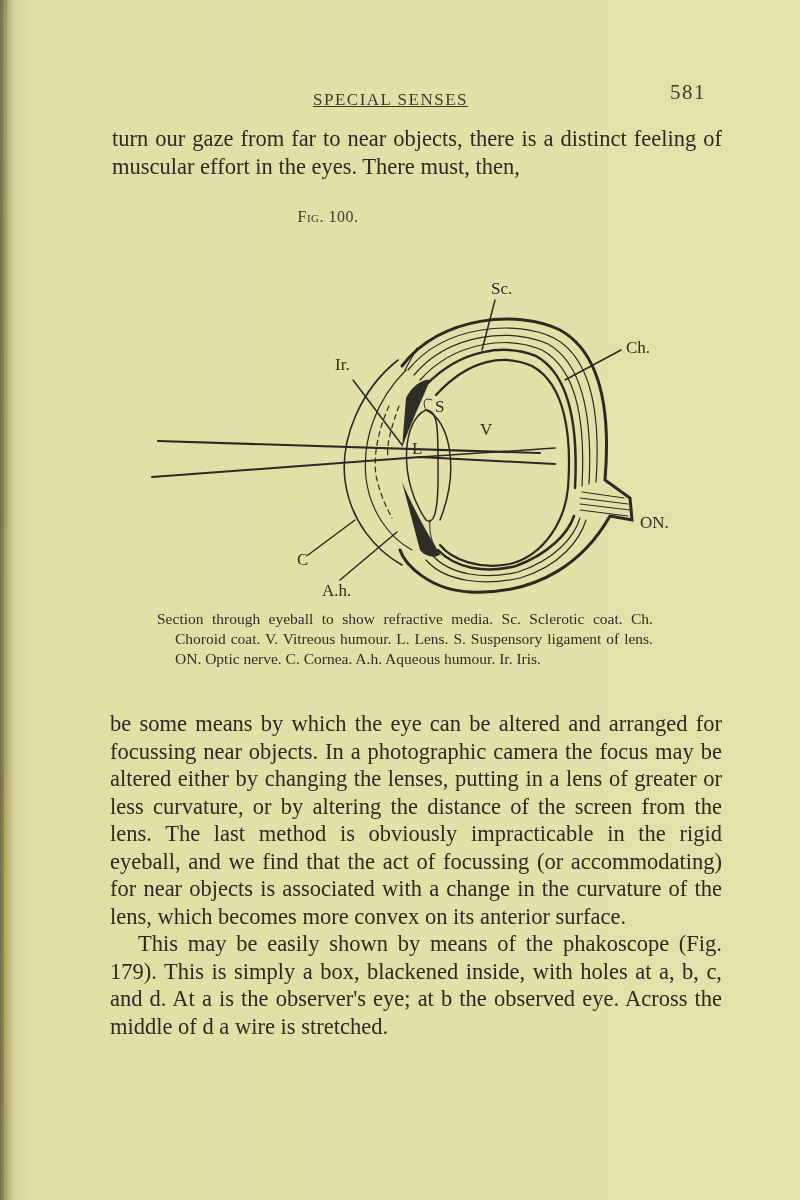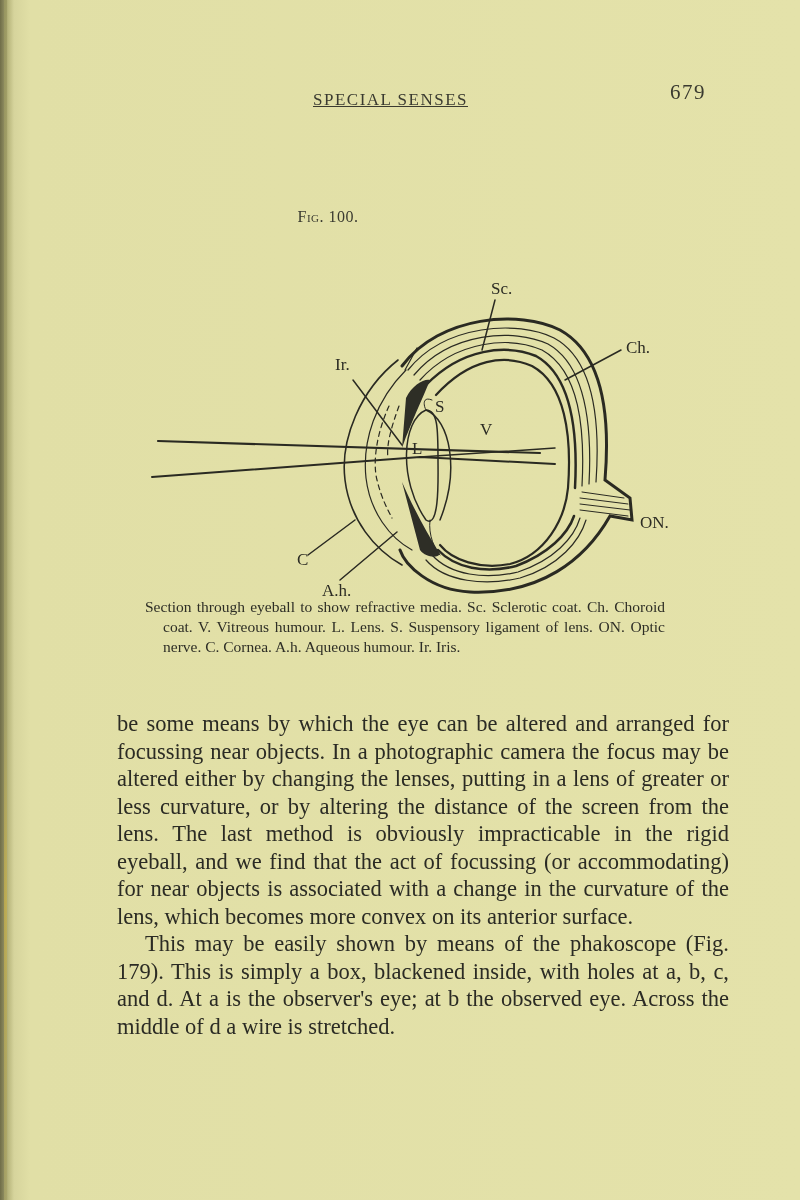--- a/index.html
+++ b/index.html
@@ -24,45 +24,48 @@
     }
     .running-head .title { position: absolute; left: 313px; top: 0; text-decoration: underline; }
     .running-head .page-num { position: absolute; left: 670px; top: -10px; font-size: 21px; }
     .text {
       position: absolute; left: 112px; width: 610px;
       font-size: 22.5px; line-height: 27.5px; text-align: justify; color: #2b2b24;
     }
     .text p { margin: 0; }
     .text .indent { text-indent: 28px; }
     .top-text { top: 125px; }
-    .bottom-text { top: 710px; width: 612px; left: 117px; }
+    .bottom-text { top: 710px; width: 612px; left: 110px; }
     .fig-label {
       position: absolute; top: 208px; left: 0; width: 656px; text-align: center;
       font-size: 16px; letter-spacing: 0.5px; color: #3a3a30;
     }
     .fig-label .sc { font-variant: small-caps; }
     .figure { position: absolute; left: 140px; top: 220px; width: 580px; height: 380px; }
     .caption {
       position: absolute; left: 145px; top: 597px; width: 520px;
       font-size: 15.5px; line-height: 20px; color: #2e2e26; text-align: justify;
     }
-    .caption p { margin: 0; padding-left: 18px; text-indent: -18px; }
+    .caption p { margin: 12px; padding-left: 18px; text-indent: -18px; }
     .svg-label { font-family: "Liberation Serif", "DejaVu Serif", serif; fill: #2c2c24; }
   </style>
 </head>
 <body>
 
 <div class="page">
   <div class="binding-edge"></div>
 
   <div class="running-head">
     <span class="title">SPECIAL SENSES</span>
-    <span class="page-num">679</span>
+    <span class="page-num">581</span>
   </div>
 
+  <div class="text top-text">
+    <p>turn our gaze from far to near objects, there is a distinct feeling of muscular effort in the eyes. There must, then,</p>
+  </div>
 
   <div class="fig-label">
     <span class="sc">Fig. 100.</span>
   </div>
 
   <svg class="figure" viewBox="0 0 580 380" xmlns="http://www.w3.org/2000/svg">
     <g fill="none" stroke="#2a2a22" stroke-linecap="round">
 
       <path d="M 18 221 L 400 233" stroke-width="2.2"></path>
       <path d="M 12 257 L 280 237 L 415 244" stroke-width="2"></path>

